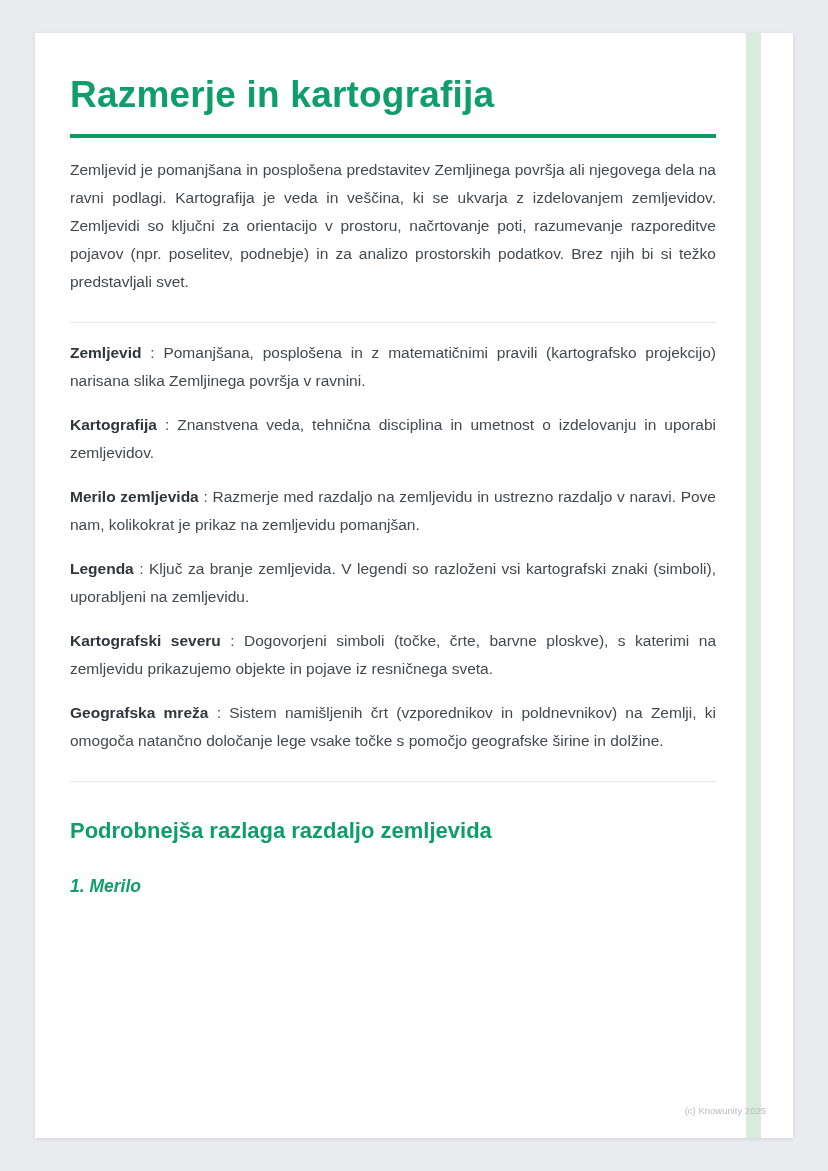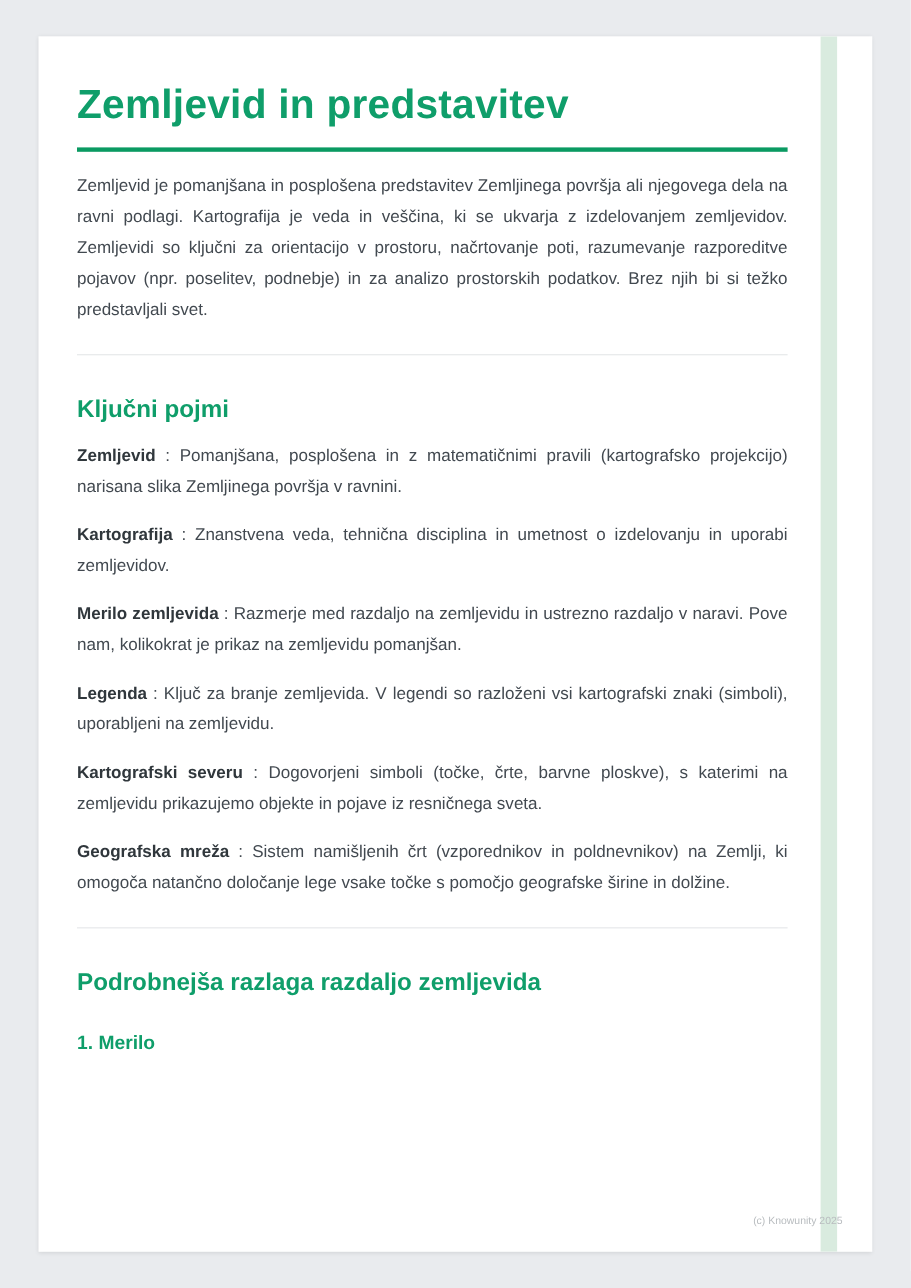--- a/index.html
+++ b/index.html
@@ -76,43 +76,43 @@
   hr.divider{
     border:none;
     border-top:1px solid var(--divider);
     margin-top:26px;
   }
   h3.sub-heading{
     color:var(--heading-green);
     font-size:17.5px;
     font-weight:bold;
     margin-top:32px;
+    font-style:italic;
   }
   .footer{
     position:absolute;
     right:27px;
     bottom:22px;
     font-size:9.5px;
     color:var(--footer-text);
   }
 </style>
 </head>
 <body>
 
 <div class="page">
   <div class="accent-strip"></div>
 
-  <h1 class="doc-title">Zemljevid in predstavitev</h1>
+  <h1 class="doc-title">Razmerje in kartografija</h1>
   <div class="title-rule"></div>
 
   <p class="body-par">Zemljevid je pomanjšana in posplošena predstavitev Zemljinega površja ali njegovega dela na ravni podlagi. Kartografija je veda in veščina, ki se ukvarja z izdelovanjem zemljevidov. Zemljevidi so ključni za orientacijo v prostoru, načrtovanje poti, razumevanje razporeditve pojavov (npr. poselitev, podnebje) in za analizo prostorskih podatkov. Brez njih bi si težko predstavljali svet.</p>
 
   <hr class="divider">
 
-  <h2 class="section-heading">Ključni pojmi</h2>
 
   <p class="def-par"><strong>Zemljevid</strong><span> : Pomanjšana, posplošena in z matematičnimi pravili (kartografsko projekcijo) narisana slika Zemljinega površja v ravnini.</span></p>
 
   <p class="def-par"><strong>Kartografija</strong><span> : Znanstvena veda, tehnična disciplina in umetnost o izdelovanju in uporabi zemljevidov.</span></p>
 
   <p class="def-par"><strong>Merilo zemljevida</strong><span> : Razmerje med razdaljo na zemljevidu in ustrezno razdaljo v naravi. Pove nam, kolikokrat je prikaz na zemljevidu pomanjšan.</span></p>
 
   <p class="def-par"><strong>Legenda</strong><span> : Ključ za branje zemljevida. V legendi so razloženi vsi kartografski znaki (simboli), uporabljeni na zemljevidu.</span></p>
 
   <p class="def-par"><strong>Kartografski severu</strong><span> : Dogovorjeni simboli (točke, črte, barvne ploskve), s katerimi na zemljevidu prikazujemo objekte in pojave iz resničnega sveta.</span></p>

